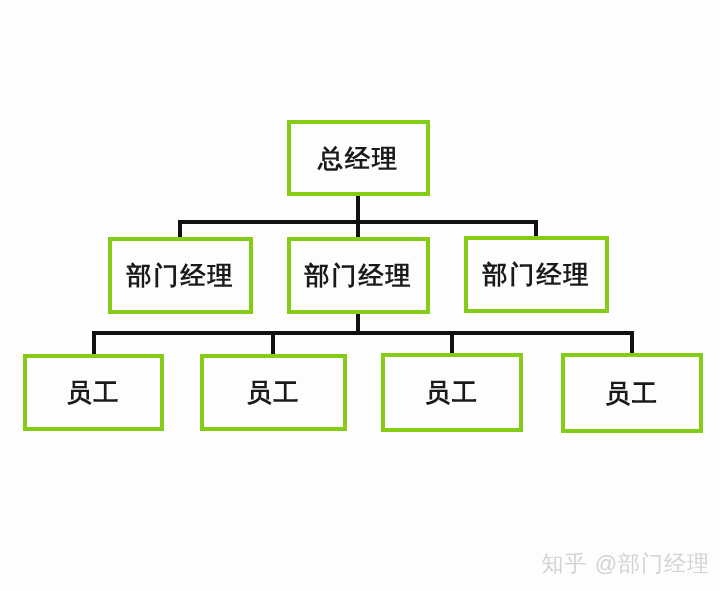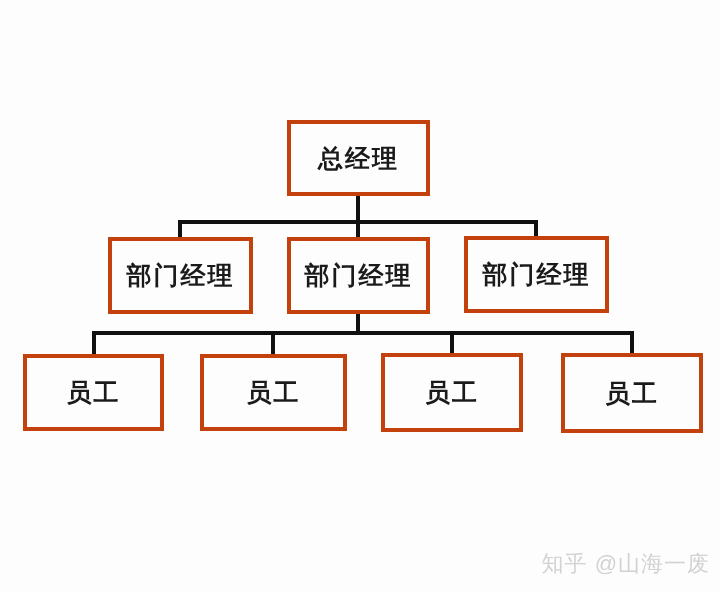--- a/index.html
+++ b/index.html
@@ -10,21 +10,21 @@
   .canvas {
     position: relative;
     width: 720px;
     height: 591px;
     background: #fdfdfd;
     overflow: hidden;
   }
   .node {
     position: absolute;
     box-sizing: border-box;
-    border: 4px solid #c2410c;
+    border: 4px solid #84cc16;
     background: #fdfdfd;
     display: flex;
     align-items: center;
     justify-content: center;
     z-index: 2;
   }
   .node .label {
     font-size: 25px;
     font-weight: 700;
     color: #1a1a1a;
@@ -87,15 +87,15 @@
   <div class="node" style="left:200px; top:354px; width:147px; height:77px;">
     <span class="label">员工</span>
   </div>
   <div class="node" style="left:381px; top:353px; width:142px; height:79px;">
     <span class="label">员工</span>
   </div>
   <div class="node" style="left:561px; top:353px; width:142px; height:80px;">
     <span class="label">员工</span>
   </div>
 
-  <div class="watermark">知乎 @山海一废</div>
+  <div class="watermark">知乎 @部门经理</div>
 
 </div>
 
 </body></html>

